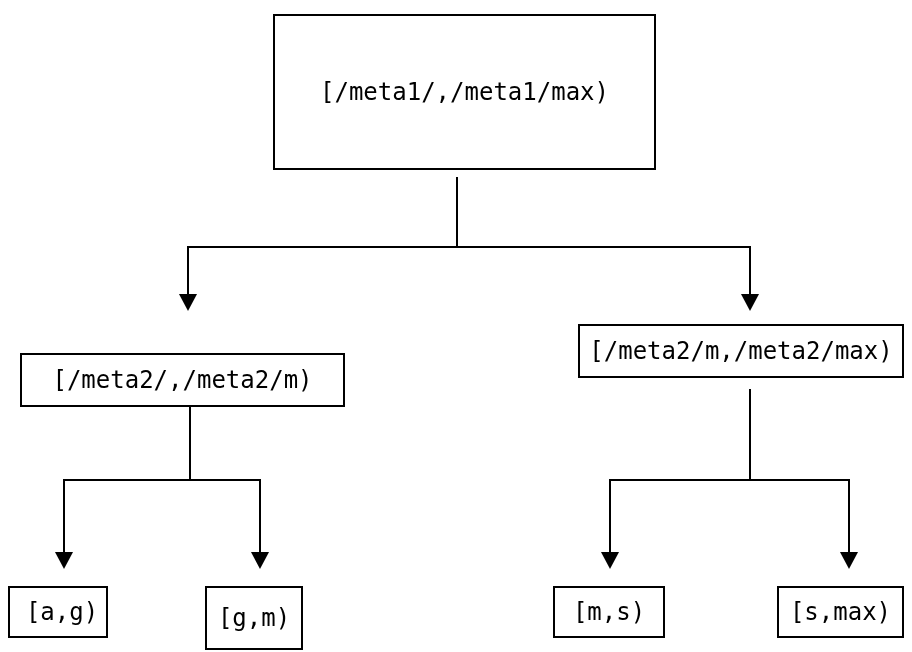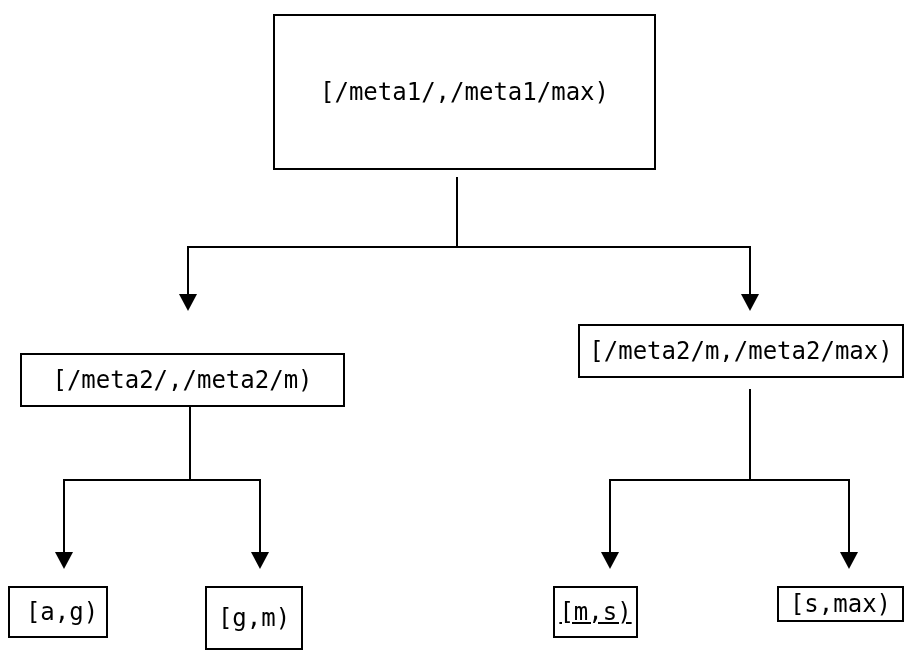--- a/index.html
+++ b/index.html
@@ -44,22 +44,22 @@
     justify-content: center;
     font-size: 24px;
     line-height: 1;
     white-space: nowrap;
   }
   .node-root   { left: 257px; top: 14px;  width: 383px; height: 156px; margin-left: 16px; }
   .node-m2l    { left: 20px;  top: 324px; width: 325px; height: 54px; margin-top: 29px; }
   .node-m2r    { left: 578px; top: 324px; width: 326px; height: 54px; }
   .node-leaf1  { left: 8px;   top: 586px; width: 100px; height: 52px; padding-left: 8px; }
   .node-leaf2  { left: 205px; top: 586px; width: 98px;  height: 64px; }
-  .node-leaf3  { left: 553px; top: 586px; width: 85px; height: 52px; text-decoration: underline; }
-  .node-leaf4  { left: 777px; top: 586px; width: 127px; height: 36px; }
+  .node-leaf3  { left: 553px; top: 586px; width: 112px; height: 52px; }
+  .node-leaf4  { left: 777px; top: 586px; width: 127px; height: 52px; }
 </style>
 </head>
 <body>
 
 <div class="canvas">
 
   <svg class="edges" viewBox="0 0 912 652" xmlns="http://www.w3.org/2000/svg">
 
     <path d="M457 177 V247"></path>
     <path d="M188 296 V247 H750 V296"></path>

